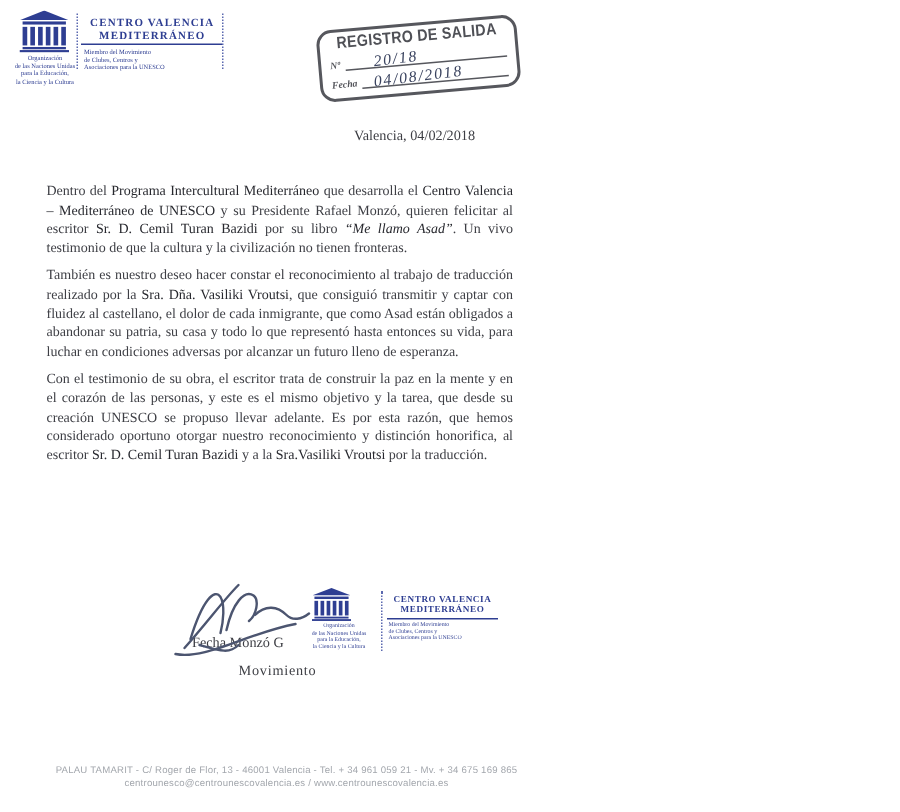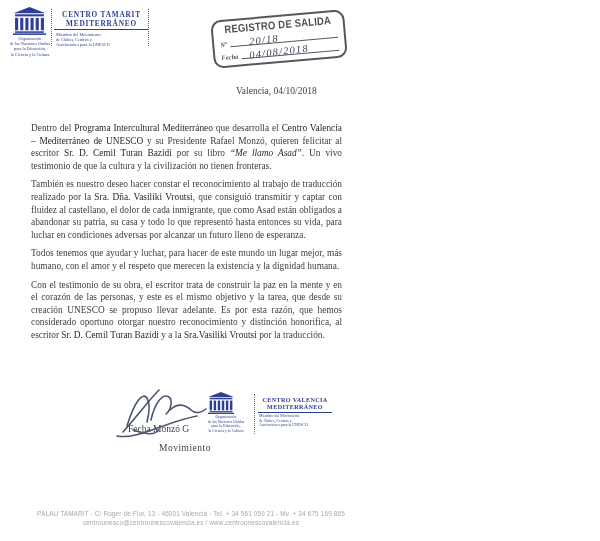--- a/index.html
+++ b/index.html
@@ -70,21 +70,21 @@
       <rect x="54" y="21" width="6" height="24"></rect>
       <rect x="4" y="47" width="56" height="3"></rect>
       <rect x="0" y="51" width="64" height="3"></rect>
     </g>
   </svg>
   <div class="abs pre lh-org">Organización
 de las Naciones Unidas
 para la Educación,
 la Ciencia y la Cultura</div>
   <div class="abs dotsep sep1"></div>
-  <div class="abs pre lh-name">CENTRO TAMARIT
+  <div class="abs pre lh-name">CENTRO VALENCIA
 MEDITERRÁNEO</div>
   <div class="abs lh-rule"></div>
   <div class="abs pre lh-mem">Miembro del Movimiento
 de Clubes, Centros y
 Asociaciones para la UNESCO</div>
   <div class="abs dotsep sep2"></div>
 
   <div class="abs rstamp">
     <div class="rstamp-title">REGISTRO DE SALIDA</div>
     <div class="rstamp-row">
@@ -94,26 +94,25 @@
       </span>
     </div>
     <div class="rstamp-row">
       <span class="rstamp-label">Fecha</span>
       <span class="rstamp-line">
         <span class="rstamp-value" style="left:8%;">04/08/2018</span>
       </span>
     </div>
   </div>
 
-  <div class="abs dateline">Valencia, 04/10/2018</div>
+  <div class="abs dateline">Valencia, 04/02/2018</div>
 
   <div class="abs body-block">
     <p><span>Dentro del </span><span class="b">Programa Intercultural Mediterráneo</span><span> que desarrolla el </span><span class="b">Centro Valencia – Mediterráneo de UNESCO</span><span> y su Presidente Rafael Monzó, quieren felicitar al escritor </span><span class="b">Sr. D. Cemil Turan Bazidi</span><span> por su libro </span><span class="b i">“Me llamo Asad”</span><span>. Un vivo testimonio de que la cultura y la civilización no tienen fronteras.</span></p>
     <p><span>También es nuestro deseo hacer constar el reconocimiento al trabajo de traducción realizado por la </span><span class="b">Sra. Dña. Vasiliki Vroutsi</span><span>, que consiguió transmitir y captar con fluidez al castellano, el dolor de cada inmigrante, que como Asad están obligados a abandonar su patria, su casa y todo lo que representó hasta entonces su vida, para luchar en condiciones adversas por alcanzar un futuro lleno de esperanza.</span></p>
-    <p><span>Todos tenemos que ayudar y luchar, para hacer de este mundo un lugar mejor, más humano, con el amor y el respeto que merecen la existencia y la dignidad humana.</span></p>
     <p><span>Con el testimonio de su obra, el escritor trata de construir la paz en la mente y en el corazón de las personas, y este es el mismo objetivo y la tarea, que desde su creación UNESCO se propuso llevar adelante. Es por esta razón, que hemos considerado oportuno otorgar nuestro reconocimiento y distinción honorifica, al escritor </span><span class="b">Sr. D. Cemil Turan Bazidi</span><span> y a la </span><span class="b">Sra.Vasiliki Vroutsi</span><span> por la traducción.</span></p>
   </div>
 
   <svg class="abs sig-svg" width="118" height="56" viewBox="0 0 118 56">
     <g fill="none" stroke="#4c5570" stroke-width="1.6" stroke-linecap="round">
       <path d="M14,40 C22,14 30,6 34,12 C37,17 36,28 34,36"></path>
       <path d="M38,34 C42,16 50,7 56,11 C60,14 58,24 53,28"></path>
       <path d="M57,24 C64,17 72,18 78,24 C82,28 88,27 93,23"></path>
       <path d="M4,50 C24,54 52,36 84,30"></path>
       <path d="M10,46 C26,28 36,14 46,4"></path>

